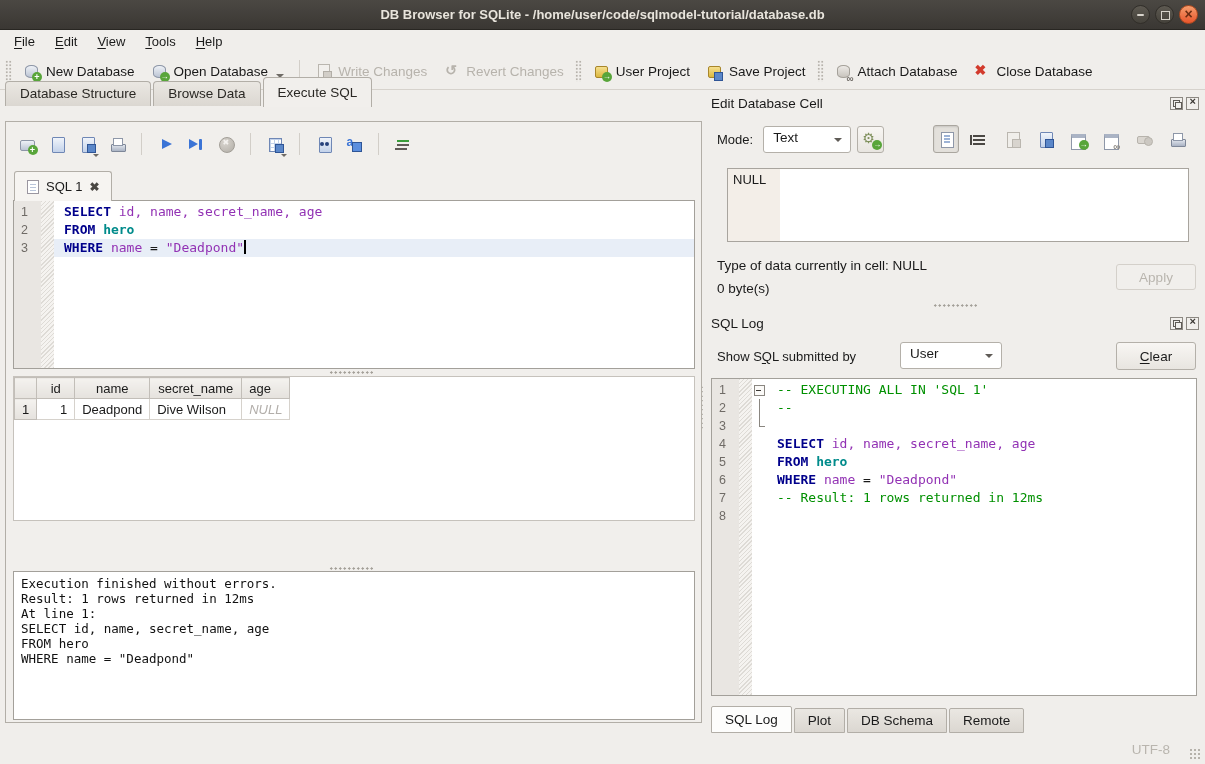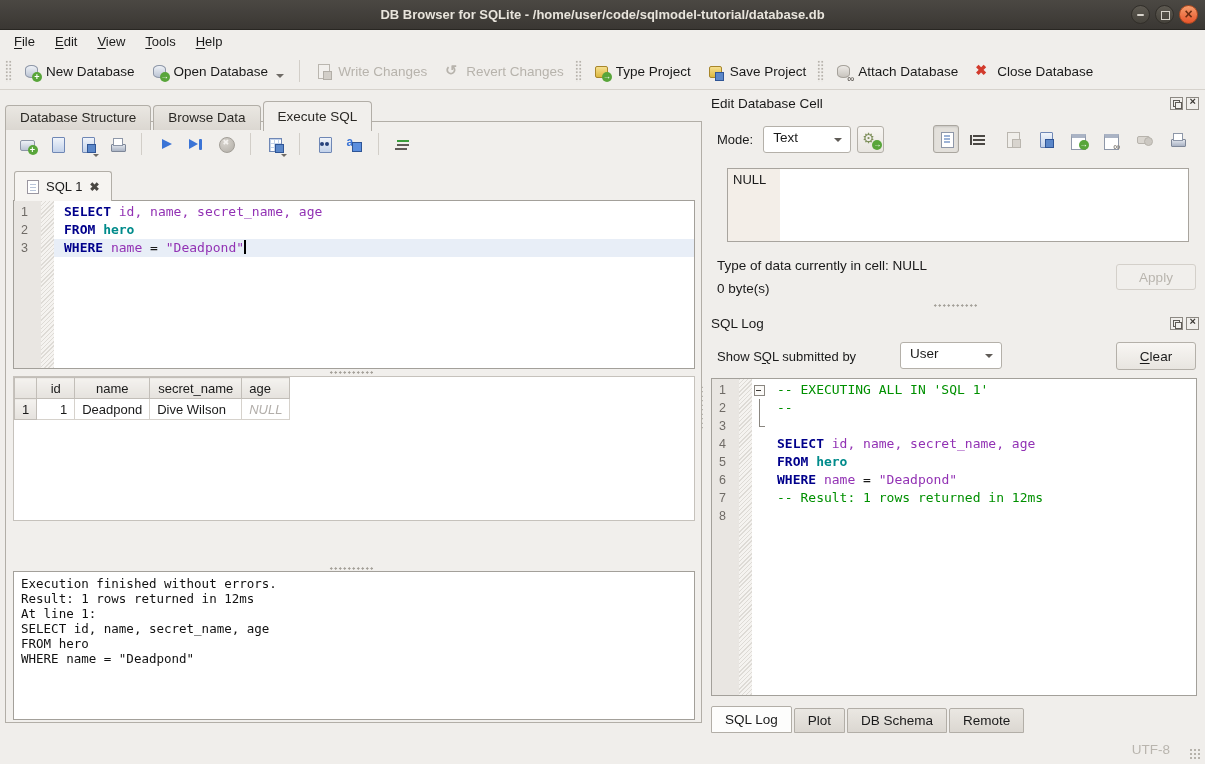--- a/index.html
+++ b/index.html
@@ -101,21 +101,21 @@
   .ic-link::after{content:"∞";position:absolute;right:-1px;bottom:-4px;color:#8e8a84;font-size:10px;font-weight:bold}
   .ic-setnull::before{content:"";position:absolute;left:1px;top:5px;width:11px;height:6px;background:#dad6d0;
     border:1px solid #b7b3ac;border-radius:2px}
   .ic-setnull::after{content:"";position:absolute;right:0;bottom:2px;width:7px;height:7px;border-radius:50%;
     background:#ccc8c2;border:1px solid #b7b3ac}
   .ic-gear::before{content:"⚙";position:absolute;left:0;top:-1px;font-size:14px;color:#7f905c}
   .ic-gear::after{content:"→";position:absolute;right:-3px;bottom:-2px;width:10px;height:10px;line-height:10px;
     text-align:center;background:#58a53a;color:#fff;border-radius:50%;font-size:8px;font-weight:bold}
 
   
-  #main-tabbar{position:absolute;left:5px;top:100px;height:30px;display:flex;align-items:flex-end;z-index:3}
+  #main-tabbar{position:absolute;left:5px;top:76px;height:30px;display:flex;align-items:flex-end;z-index:3}
   .tab{height:25px;line-height:23px;padding:0 14px;font-size:13.5px;color:#2a2824;
     background:linear-gradient(#eae7e2,#dbd7d1);border:1px solid #b2aea7;border-bottom:none;
     border-radius:4px 4px 0 0;margin-right:2px}
   .tab.active{height:30px;line-height:30px;background:#f1efec;margin-bottom:-1px;z-index:4;position:relative}
 
   #left-frame{position:absolute;left:5px;top:121px;width:697px;height:602px;background:#f1efec;
     border:1px solid #b2aea7;z-index:2}
 
   #sql-toolbar{position:absolute;left:8px;top:8px;height:28px;display:flex;align-items:center;gap:4px}
   .sicon{width:26px;height:26px;display:flex;align-items:center;justify-content:center;border-radius:3px;position:relative}
@@ -259,21 +259,21 @@
       <span class="ic ic-write"></span>
       <span class="lbl">Write Changes</span>
     </div>
     <div class="tb-btn disabled">
       <span class="ic ic-revert"></span>
       <span class="lbl">Revert Changes</span>
     </div>
     <span class="tb-grip"></span>
     <div class="tb-btn">
       <span class="ic ic-openproj"></span>
-      <span class="lbl">Type Project</span>
+      <span class="lbl">User Project</span>
     </div>
     <div class="tb-btn">
       <span class="ic ic-saveproj"></span>
       <span class="lbl">Save Project</span>
     </div>
     <span class="tb-grip"></span>
     <div class="tb-btn">
       <span class="ic ic-attach"></span>
       <span class="lbl">Attach Database</span>
     </div>

